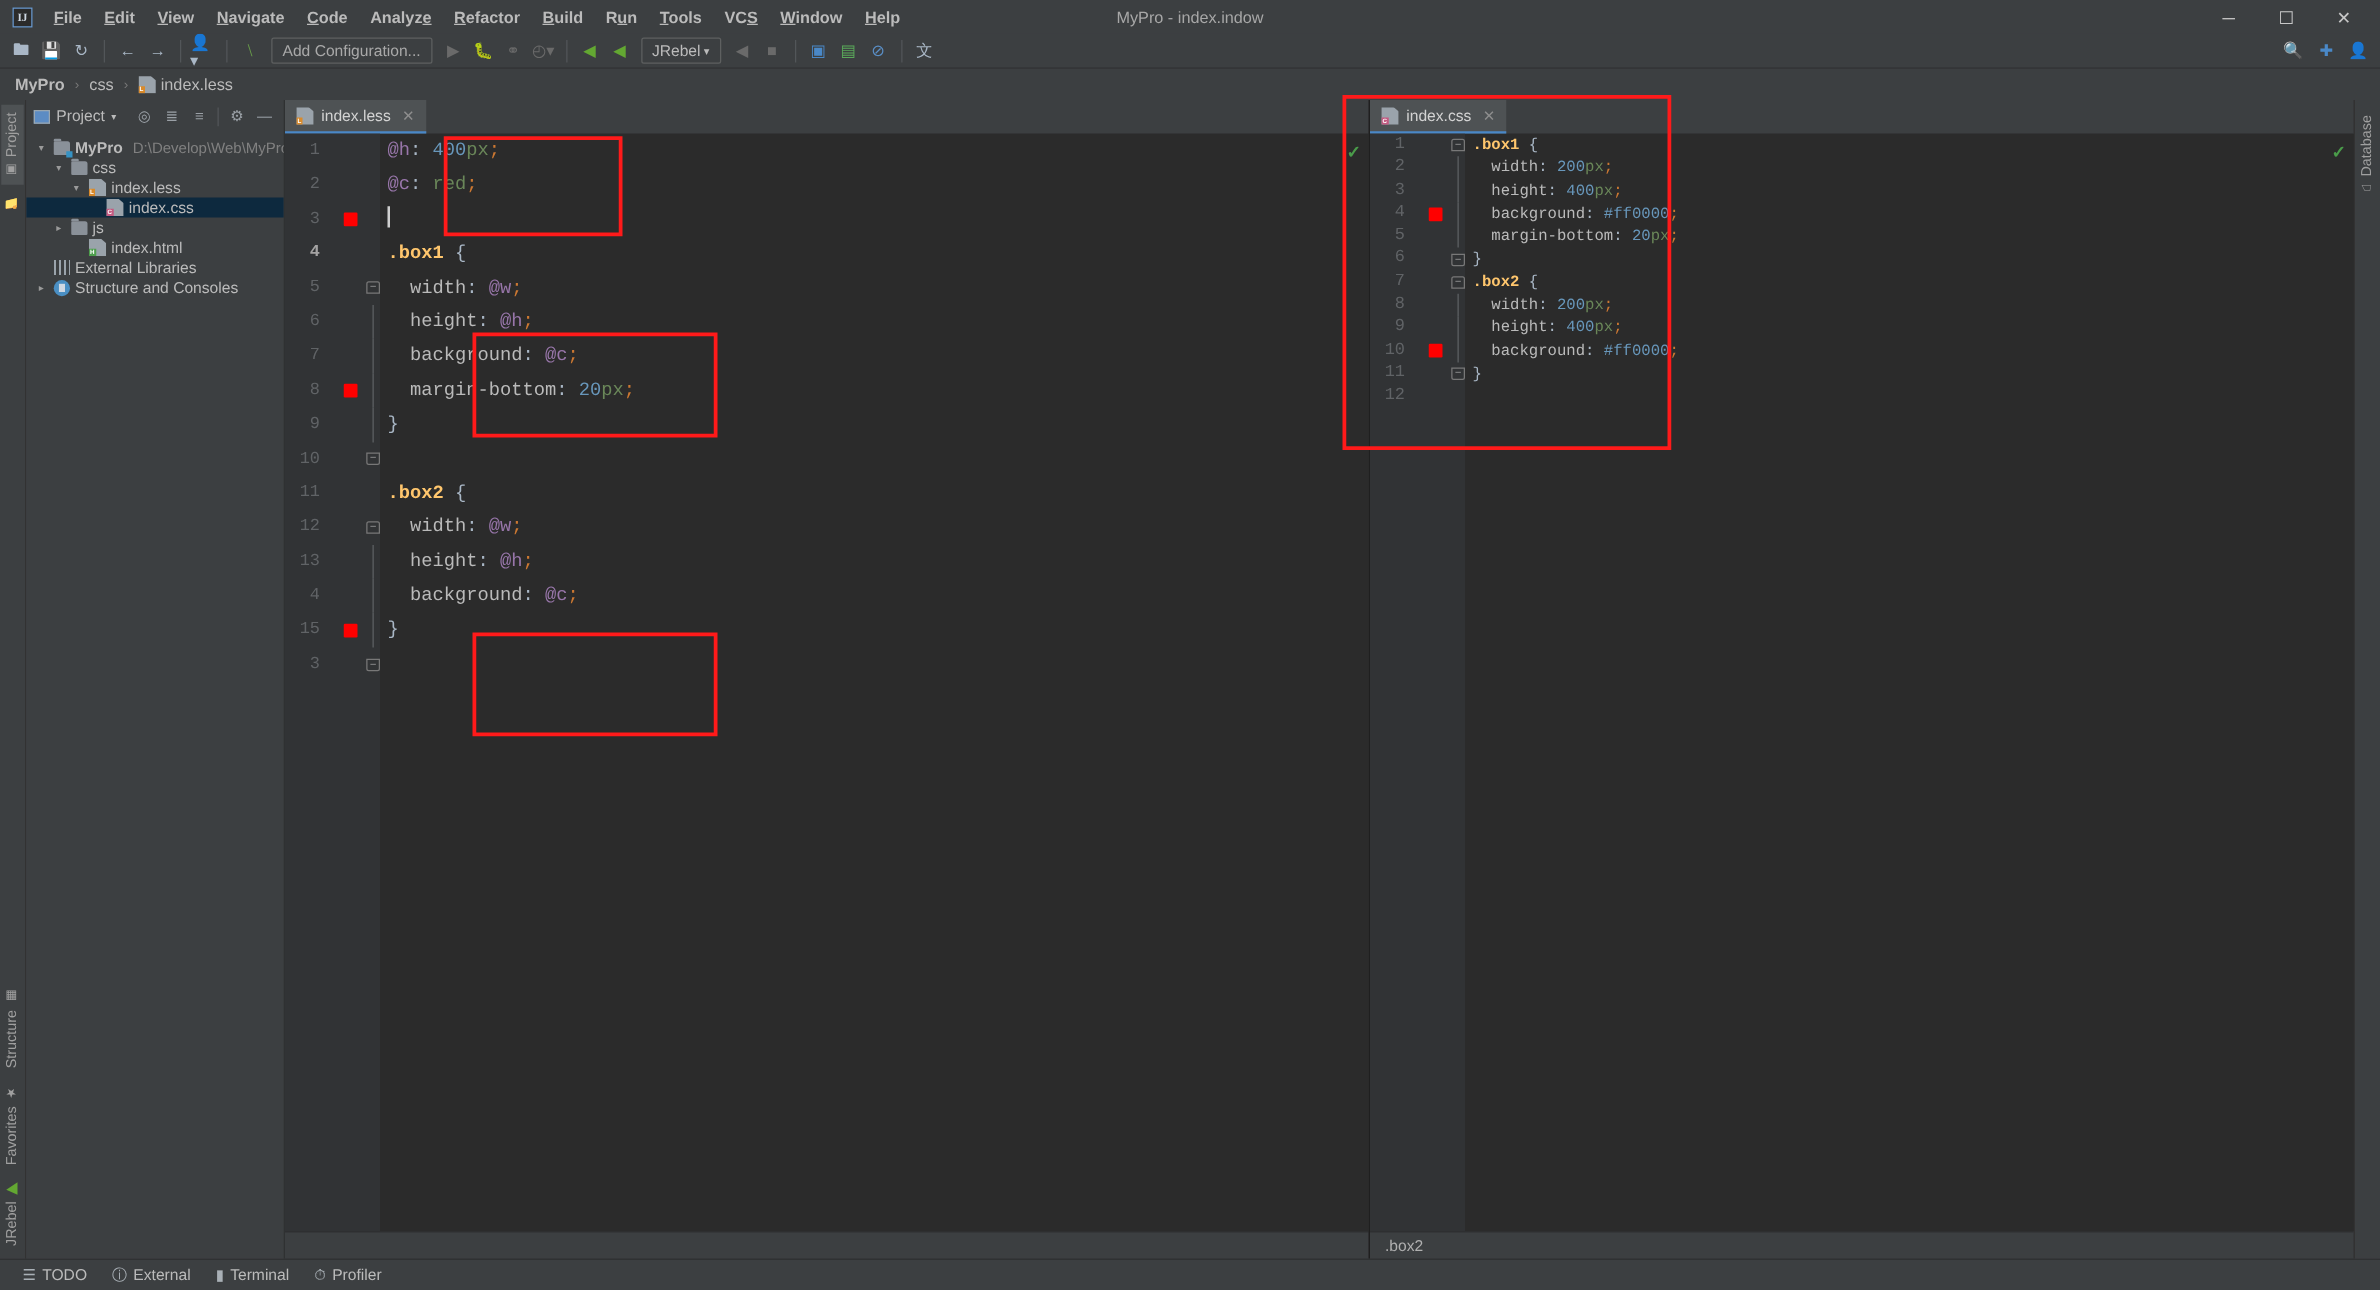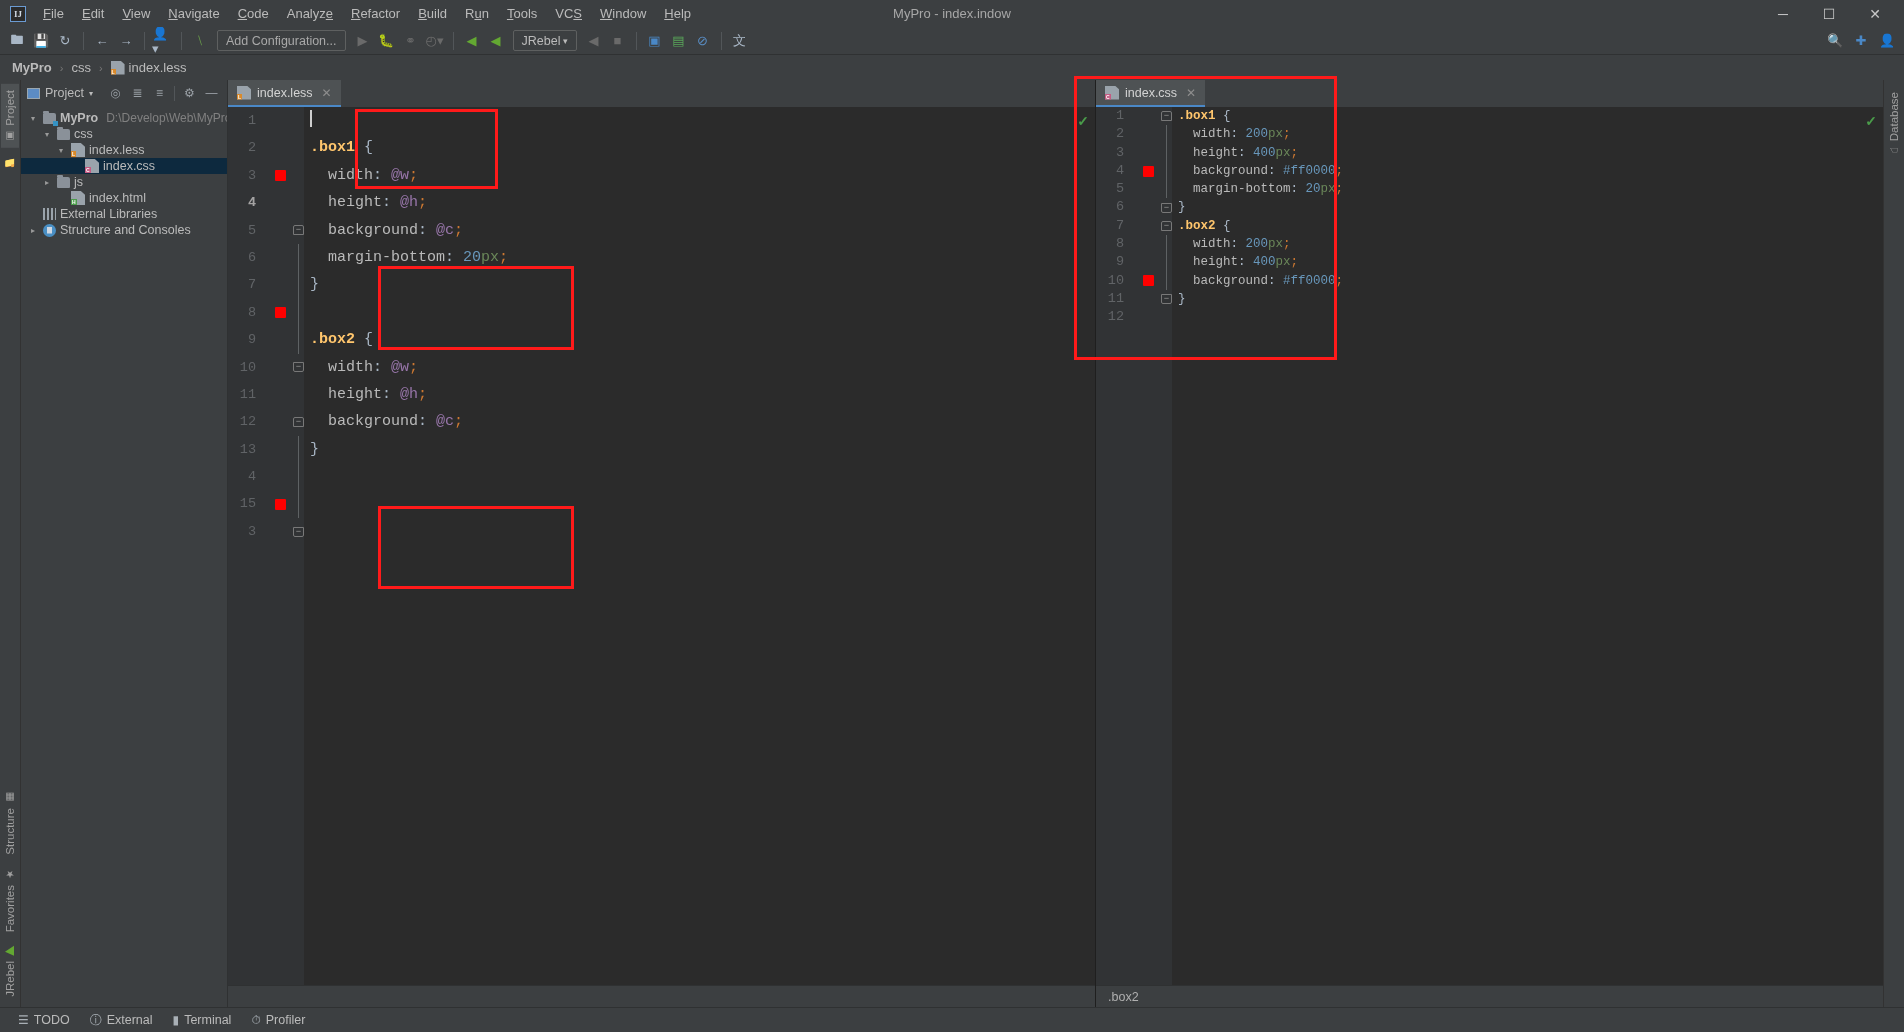--- a/index.html
+++ b/index.html
@@ -17,21 +17,21 @@
   .titlebar {
     height: 27px; background: #3c3f41; display: flex; align-items: center;
     padding: 0 6px; flex: 0 0 27px; position: relative;
   }
   .ij-logo {
     width: 16px; height: 16px; margin: 0 8px 0 4px;
     border: 1px solid #6b9bd2; background: #2b2b2b; color: #cfd8e3;
     font-size: 9px; line-height: 14px; text-align: center; font-weight: bold;
     font-family: "Liberation Serif", serif;
   }
-  .menu { display: flex; align-items: flex-start; gap: 0; }
+  .menu { display: flex; align-items: flex-start; gap: 0; font-weight: bold; }
   .menu-item {
     padding: 4px 9px; font-size: 13px; color: #bbbbbb; cursor: default; white-space: nowrap;
   }
   .menu-item u { text-decoration: underline; }
   .win-title {
     position: absolute; left: 0; right: 0; text-align: center;
     font-size: 13px; color: #a7a7a7; pointer-events: none;
   }
   .win-ctrls { margin-left: auto; display: flex; align-items: center; z-index: 2; }
   .win-btn {
@@ -528,20 +528,22 @@
                 </div>
                 <div class="grow" style="height: 27.4px; position: relative;">
                   <div class="fold-line" style="top: 0px; height: 27.4px;"></div>
                 </div>
                 <div class="grow" style="height: 27.4px; position: relative;">
                   <div class="fold-sq end" style="top: 8.7px;">−</div>
                 </div>
               </div>
             </div>
           <div class="code" id="code-left">
+              <div class="cline" style="height: 27.4px; line-height: 27.4px;"><span class="t-var">@h</span><span class="t-plain">:</span><span class="t-plain"> </span><span class="t-num">400</span><span class="t-unit">px</span><span class="t-punc">;</span></div>
+              <div class="cline" style="height: 27.4px; line-height: 27.4px;"><span class="t-var">@c</span><span class="t-plain">:</span><span class="t-plain"> </span><span class="t-kw">red</span><span class="t-punc">;</span></div>
               <div class="cline" style="height: 27.4px; line-height: 27.4px;"><span class="caret"></span></div>
               <div class="cline" style="height: 27.4px; line-height: 27.4px;"><span class="t-sel">.box1</span><span class="t-plain"> </span><span class="t-brace">{</span></div>
               <div class="cline" style="height: 27.4px; line-height: 27.4px;"><span class="t-prop">  width</span><span class="t-plain">: </span><span class="t-var">@w</span><span class="t-punc">;</span></div>
               <div class="cline" style="height: 27.4px; line-height: 27.4px;"><span class="t-prop">  height</span><span class="t-plain">: </span><span class="t-var">@h</span><span class="t-punc">;</span></div>
               <div class="cline" style="height: 27.4px; line-height: 27.4px;"><span class="t-prop">  background</span><span class="t-plain">: </span><span class="t-var">@c</span><span class="t-punc">;</span></div>
               <div class="cline" style="height: 27.4px; line-height: 27.4px;"><span class="t-prop">  margin-bottom</span><span class="t-plain">: </span><span class="t-num">20</span><span class="t-unit">px</span><span class="t-punc">;</span></div>
               <div class="cline" style="height: 27.4px; line-height: 27.4px;"><span class="t-brace">}</span></div>
               <div class="cline" style="height: 27.4px; line-height: 27.4px;"></div>
               <div class="cline" style="height: 27.4px; line-height: 27.4px;"><span class="t-sel">.box2</span><span class="t-plain"> </span><span class="t-brace">{</span></div>
               <div class="cline" style="height: 27.4px; line-height: 27.4px;"><span class="t-prop">  width</span><span class="t-plain">: </span><span class="t-var">@w</span><span class="t-punc">;</span></div>

